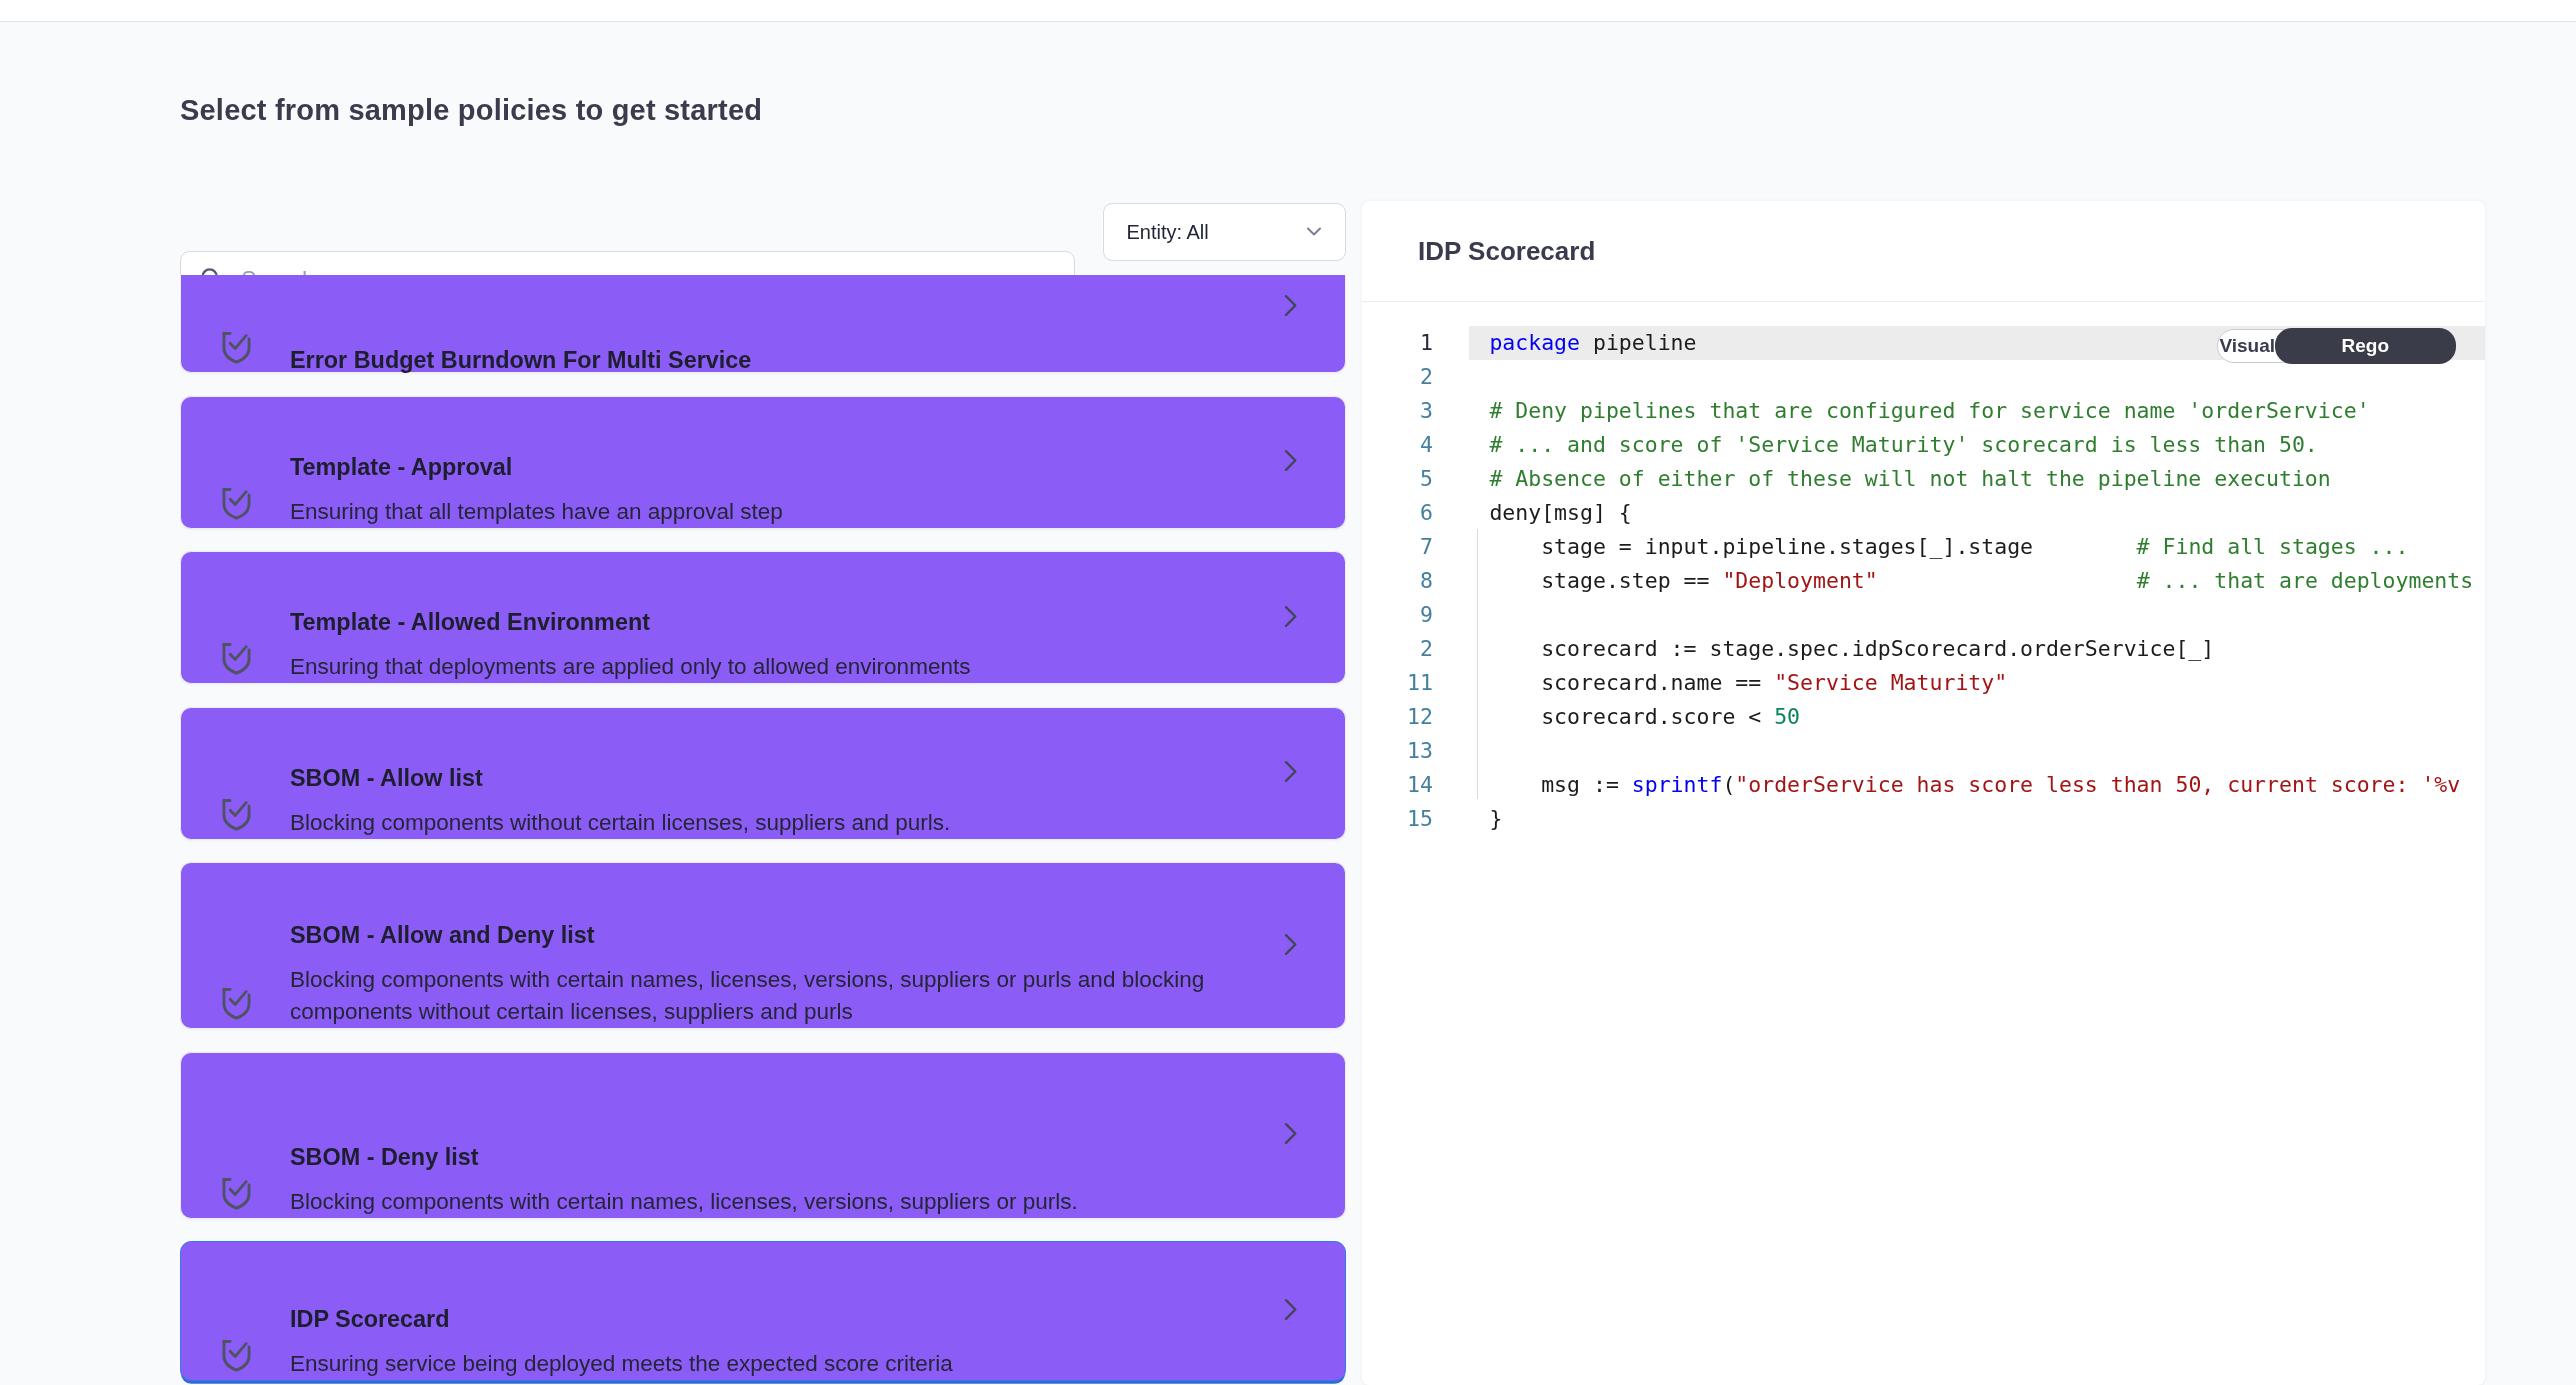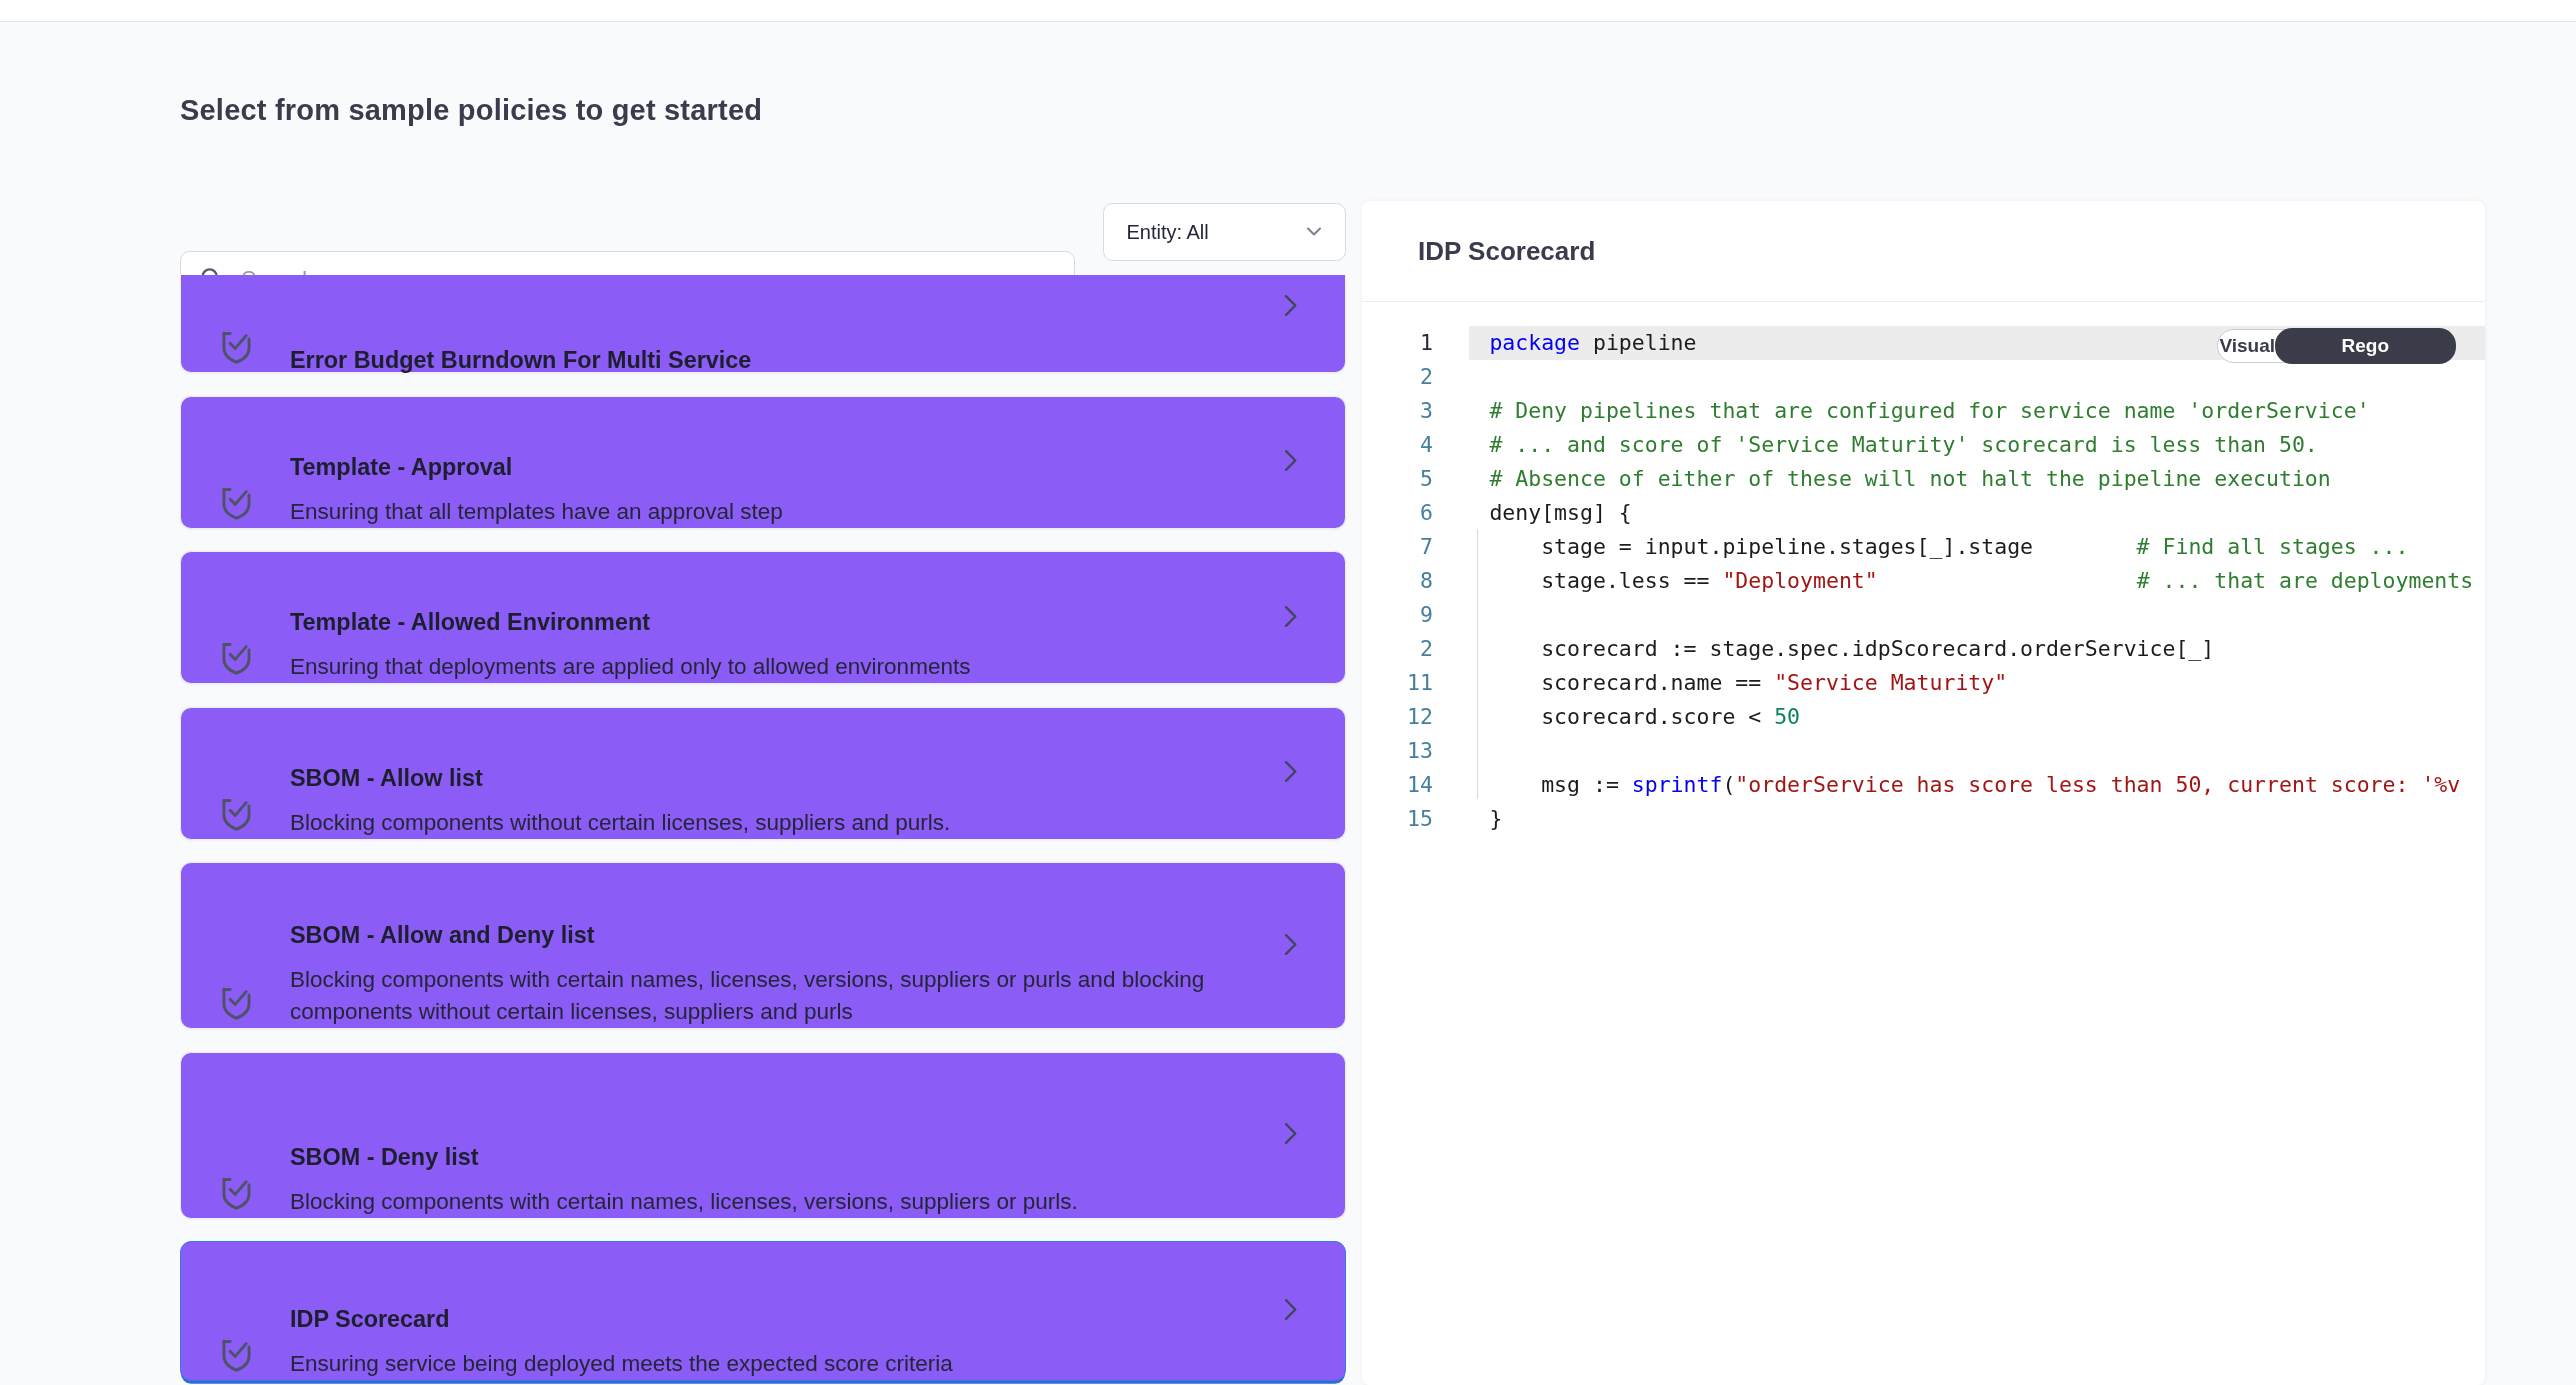--- a/index.html
+++ b/index.html
@@ -268,21 +268,21 @@
 
     <div class="code-area" id="code-area">
       <div class="indent-guide"></div>
     <div class="code-row active"><span class="gutter">1</span><span class="code-content"><span class="seg-keyword">package</span><span class="seg-plain"> pipeline</span></span></div>
         <div class="code-row"><span class="gutter">2</span><span class="code-content"></span></div>
         <div class="code-row"><span class="gutter">3</span><span class="code-content"><span class="seg-comment"># Deny pipelines that are configured for service name 'orderService'</span></span></div>
         <div class="code-row"><span class="gutter">4</span><span class="code-content"><span class="seg-comment"># ... and score of 'Service Maturity' scorecard is less than 50.</span></span></div>
         <div class="code-row"><span class="gutter">5</span><span class="code-content"><span class="seg-comment"># Absence of either of these will not halt the pipeline execution</span></span></div>
         <div class="code-row"><span class="gutter">6</span><span class="code-content"><span class="seg-plain">deny[msg] {</span></span></div>
         <div class="code-row"><span class="gutter">7</span><span class="code-content"><span class="seg-plain">    stage = input.pipeline.stages[_].stage</span><span class="seg-plain">        </span><span class="seg-comment"># Find all stages ...</span></span></div>
-        <div class="code-row"><span class="gutter">8</span><span class="code-content"><span class="seg-plain">    stage.less == </span><span class="seg-string">"Deployment"</span><span class="seg-plain">                    </span><span class="seg-comment"># ... that are deployments</span></span></div>
+        <div class="code-row"><span class="gutter">8</span><span class="code-content"><span class="seg-plain">    stage.step == </span><span class="seg-string">"Deployment"</span><span class="seg-plain">                    </span><span class="seg-comment"># ... that are deployments</span></span></div>
         <div class="code-row"><span class="gutter">9</span><span class="code-content"></span></div>
         <div class="code-row"><span class="gutter">2</span><span class="code-content"><span class="seg-plain">    scorecard := stage.spec.idpScorecard.orderService[_]</span></span></div>
         <div class="code-row"><span class="gutter">11</span><span class="code-content"><span class="seg-plain">    scorecard.name == </span><span class="seg-string">"Service Maturity"</span></span></div>
         <div class="code-row"><span class="gutter">12</span><span class="code-content"><span class="seg-plain">    scorecard.score &lt; </span><span class="seg-number">50</span></span></div>
         <div class="code-row"><span class="gutter">13</span><span class="code-content"></span></div>
         <div class="code-row"><span class="gutter">14</span><span class="code-content"><span class="seg-plain">    msg := </span><span class="seg-keyword">sprintf</span><span class="seg-plain">(</span><span class="seg-string">"orderService has score less than 50, current score: '%v</span></span></div>
         <div class="code-row"><span class="gutter">15</span><span class="code-content"><span class="seg-plain">}</span></span></div>
       </div>
   </div>
 

